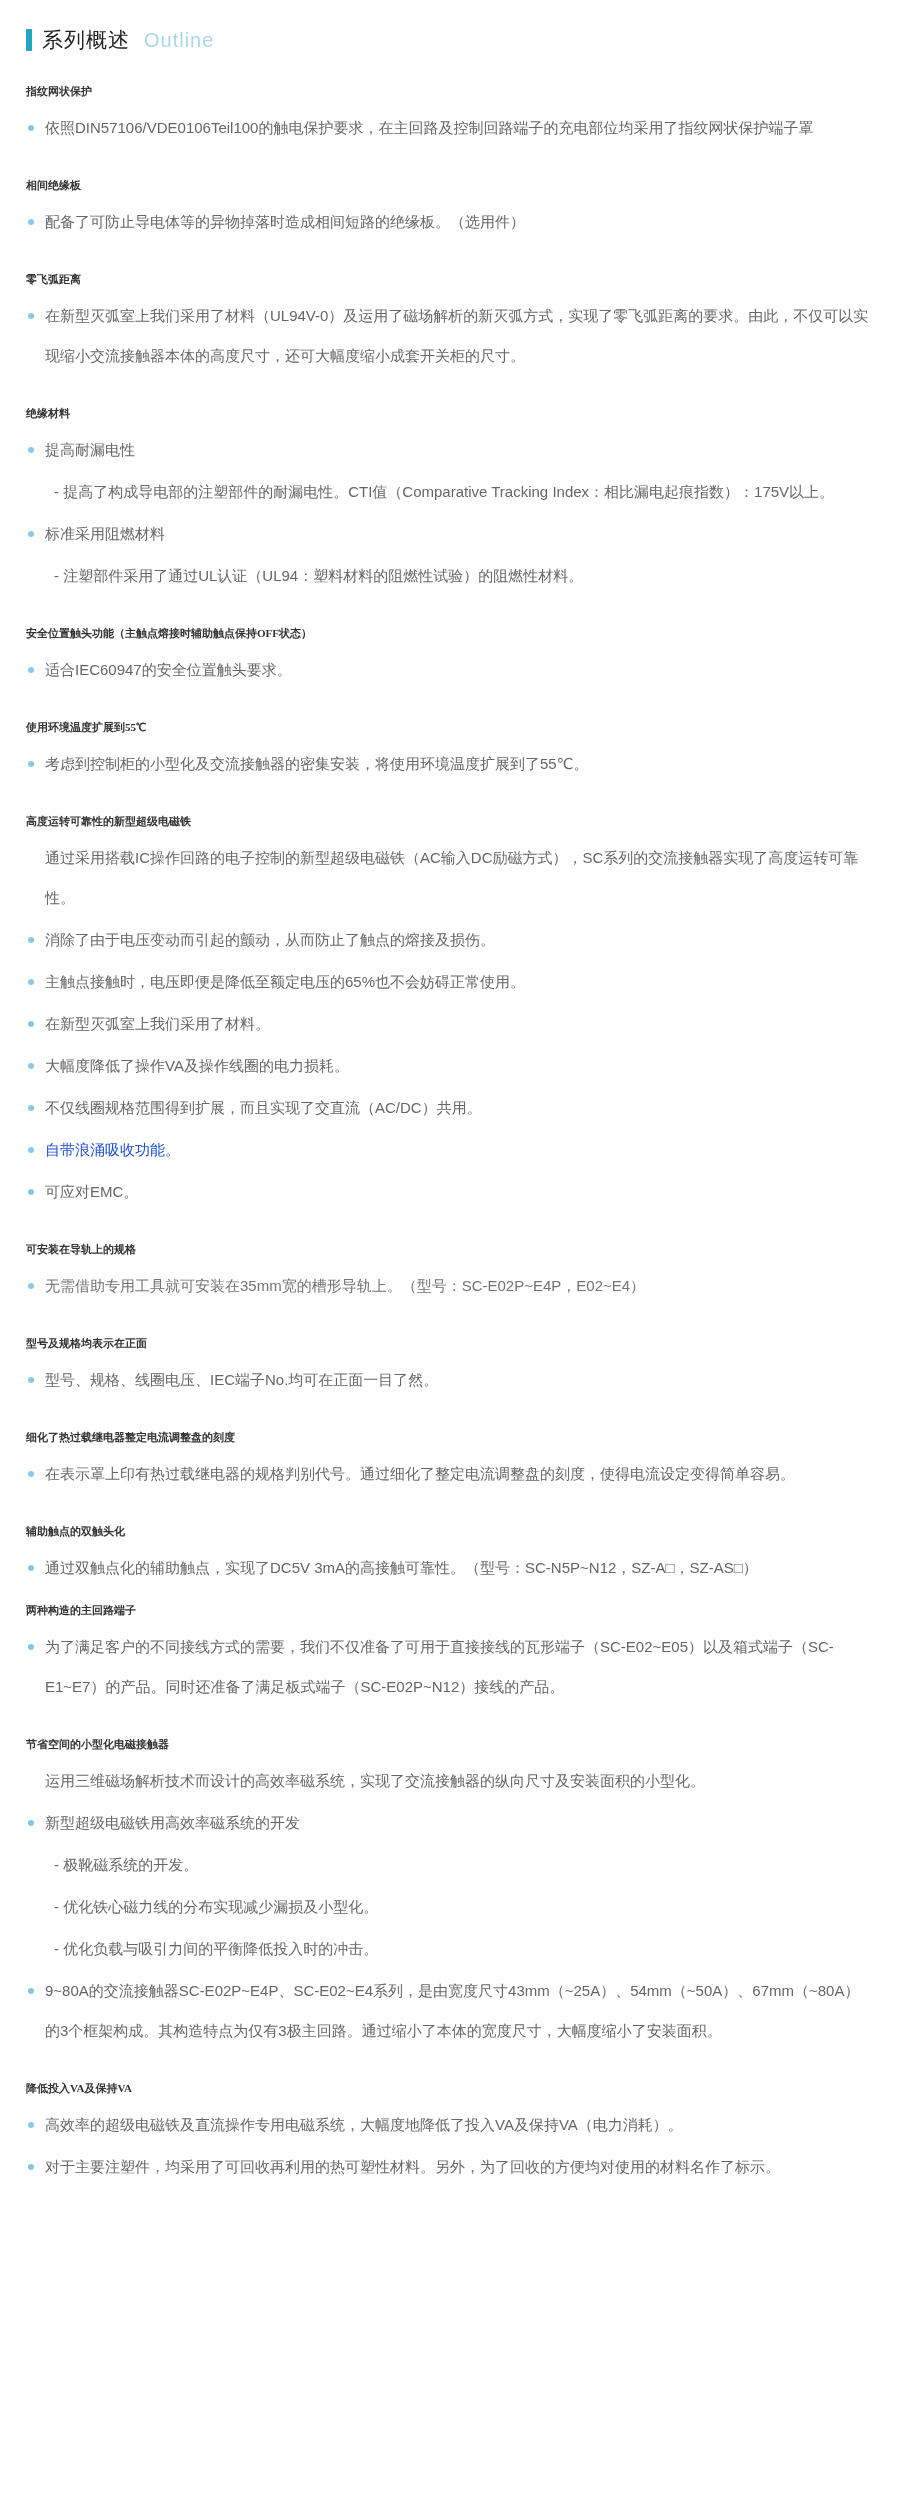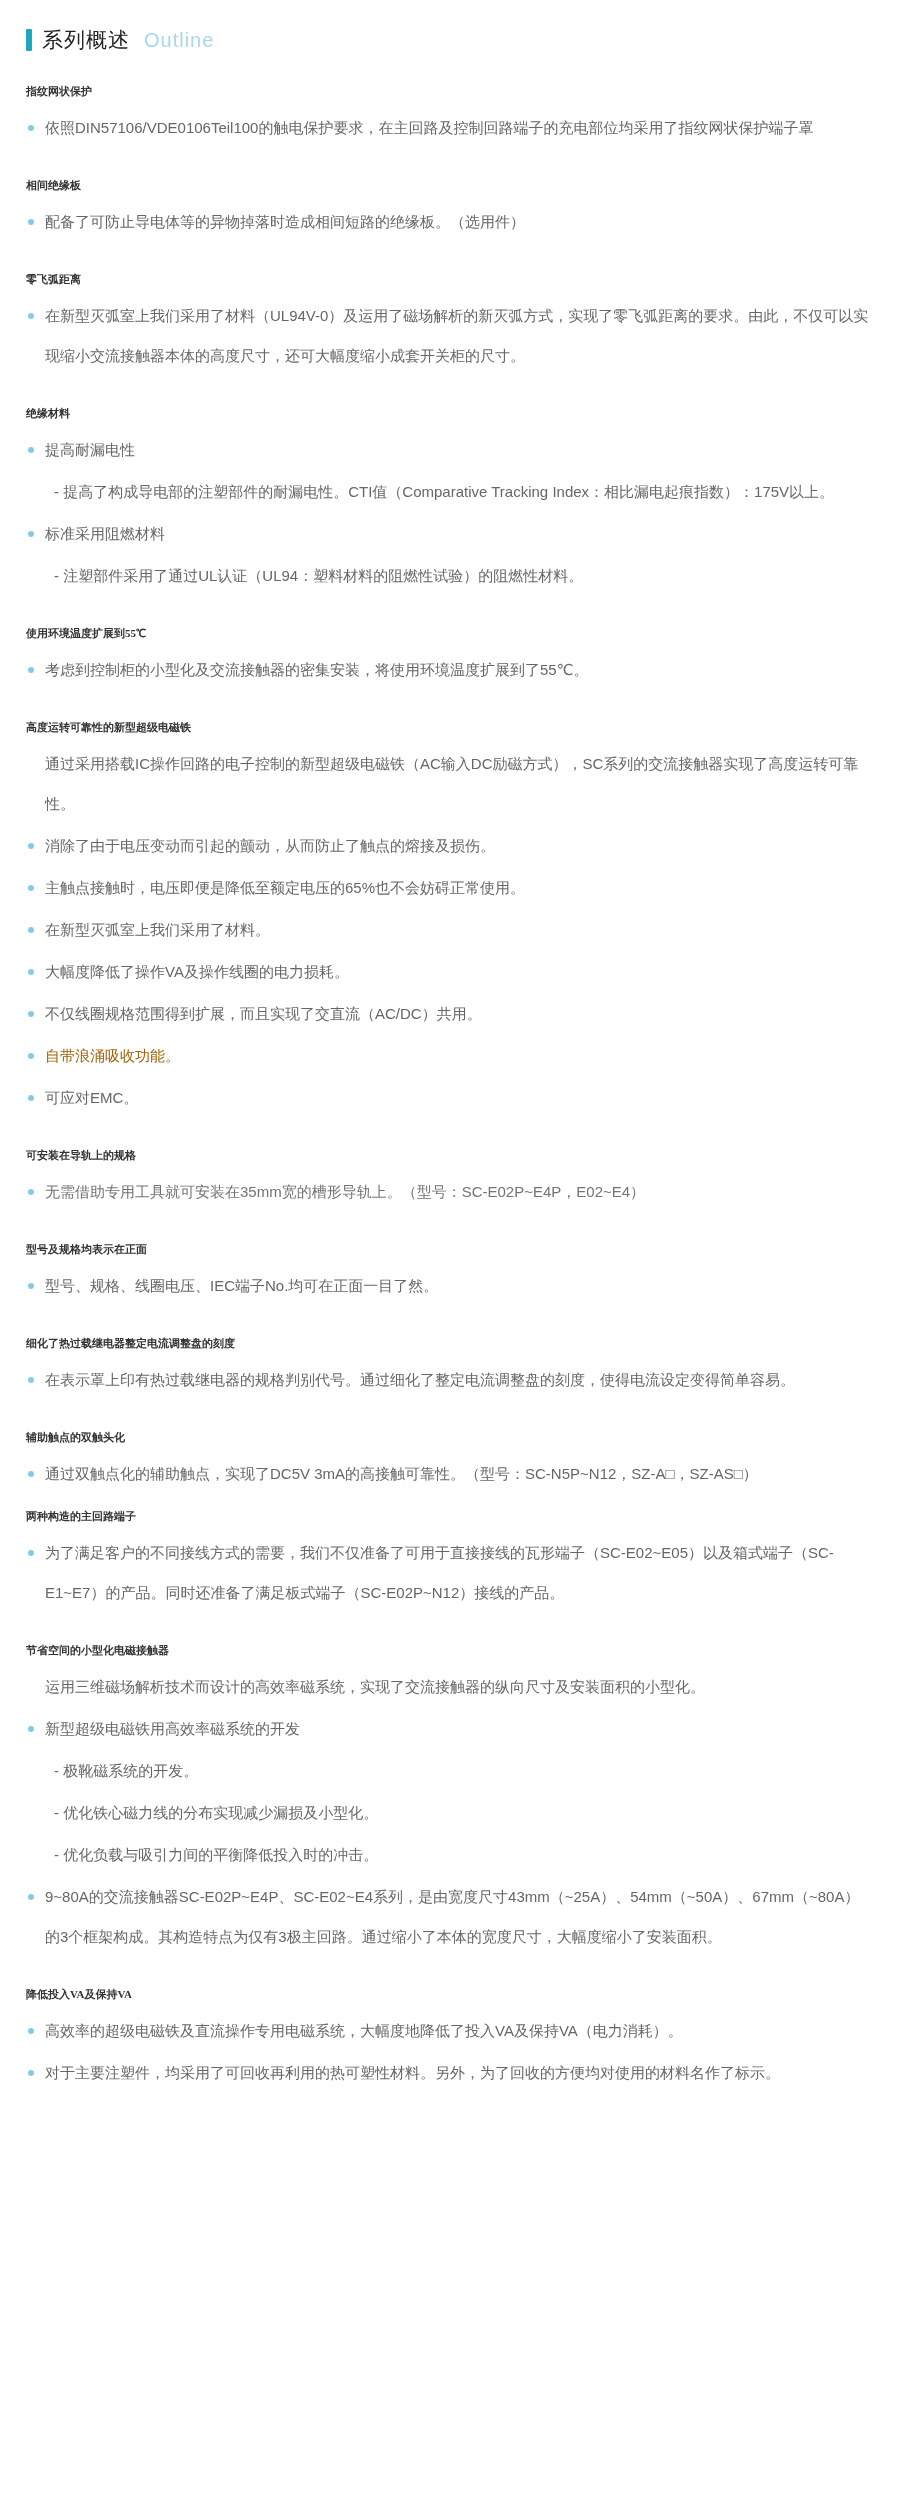--- a/index.html
+++ b/index.html
@@ -87,32 +87,36 @@
         <div class="item bullet"><span class="dot" style="background: rgb(133, 203, 229);"></span><span style="color: rgb(102, 102, 102);">在新型灭弧室上我们采用了材料（UL94V-0）及运用了磁场解析的新灭弧方式，实现了零飞弧距离的要求。由此，不仅可以实现缩小交流接触器本体的高度尺寸，还可大幅度缩小成套开关柜的尺寸。</span></div>
       </div>
       <div class="section">
         <div class="section-heading" style="color: rgb(51, 51, 51);">绝缘材料</div>
         <div class="item bullet"><span class="dot" style="background: rgb(133, 203, 229);"></span><span style="color: rgb(102, 102, 102);">提高耐漏电性</span></div>
         <div class="item dash"><span style="color: rgb(102, 102, 102);">- 提高了构成导电部的注塑部件的耐漏电性。CTI值（Comparative Tracking Index：相比漏电起痕指数）：175V以上。</span></div>
         <div class="item bullet"><span class="dot" style="background: rgb(133, 203, 229);"></span><span style="color: rgb(102, 102, 102);">标准采用阻燃材料</span></div>
         <div class="item dash"><span style="color: rgb(102, 102, 102);">- 注塑部件采用了通过UL认证（UL94：塑料材料的阻燃性试验）的阻燃性材料。</span></div>
       </div>
       <div class="section">
+        <div class="section-heading" style="color: rgb(51, 51, 51);">安全位置触头功能（主触点熔接时辅助触点保持OFF状态）</div>
+        <div class="item bullet"><span class="dot" style="background: rgb(133, 203, 229);"></span><span style="color: rgb(102, 102, 102);">适合IEC60947的安全位置触头要求。</span></div>
+      </div>
+      <div class="section">
         <div class="section-heading" style="color: rgb(51, 51, 51);">使用环境温度扩展到55℃</div>
         <div class="item bullet"><span class="dot" style="background: rgb(133, 203, 229);"></span><span style="color: rgb(102, 102, 102);">考虑到控制柜的小型化及交流接触器的密集安装，将使用环境温度扩展到了55℃。</span></div>
       </div>
       <div class="section">
         <div class="section-heading" style="color: rgb(51, 51, 51);">高度运转可靠性的新型超级电磁铁</div>
         <div class="item para"><span style="color: rgb(102, 102, 102);">通过采用搭载IC操作回路的电子控制的新型超级电磁铁（AC输入DC励磁方式），SC系列的交流接触器实现了高度运转可靠性。</span></div>
         <div class="item bullet"><span class="dot" style="background: rgb(133, 203, 229);"></span><span style="color: rgb(102, 102, 102);">消除了由于电压变动而引起的颤动，从而防止了触点的熔接及损伤。</span></div>
         <div class="item bullet"><span class="dot" style="background: rgb(133, 203, 229);"></span><span style="color: rgb(102, 102, 102);">主触点接触时，电压即便是降低至额定电压的65%也不会妨碍正常使用。</span></div>
         <div class="item bullet"><span class="dot" style="background: rgb(133, 203, 229);"></span><span style="color: rgb(102, 102, 102);">在新型灭弧室上我们采用了材料。</span></div>
         <div class="item bullet"><span class="dot" style="background: rgb(133, 203, 229);"></span><span style="color: rgb(102, 102, 102);">大幅度降低了操作VA及操作线圈的电力损耗。</span></div>
         <div class="item bullet"><span class="dot" style="background: rgb(133, 203, 229);"></span><span style="color: rgb(102, 102, 102);">不仅线圈规格范围得到扩展，而且实现了交直流（AC/DC）共用。</span></div>
-        <div class="item bullet"><span class="dot" style="background: rgb(133, 203, 229);"></span><span style="color: #a16207;">自带浪涌吸收功能。</span></div>
+        <div class="item bullet"><span class="dot" style="background: rgb(133, 203, 229);"></span><span style="color: #1d4ed8;">自带浪涌吸收功能。</span></div>
         <div class="item bullet"><span class="dot" style="background: rgb(133, 203, 229);"></span><span style="color: rgb(102, 102, 102);">可应对EMC。</span></div>
       </div>
       <div class="section">
         <div class="section-heading" style="color: rgb(51, 51, 51);">可安装在导轨上的规格</div>
         <div class="item bullet"><span class="dot" style="background: rgb(133, 203, 229);"></span><span style="color: #737373;">无需借助专用工具就可安装在35mm宽的槽形导轨上。（型号：SC-E02P~E4P，E02~E4）</span></div>
       </div>
       <div class="section">
         <div class="section-heading" style="color: rgb(51, 51, 51);">型号及规格均表示在正面</div>
         <div class="item bullet"><span class="dot" style="background: rgb(133, 203, 229);"></span><span style="color: rgb(102, 102, 102);">型号、规格、线圈电压、IEC端子No.均可在正面一目了然。</span></div>
       </div>

